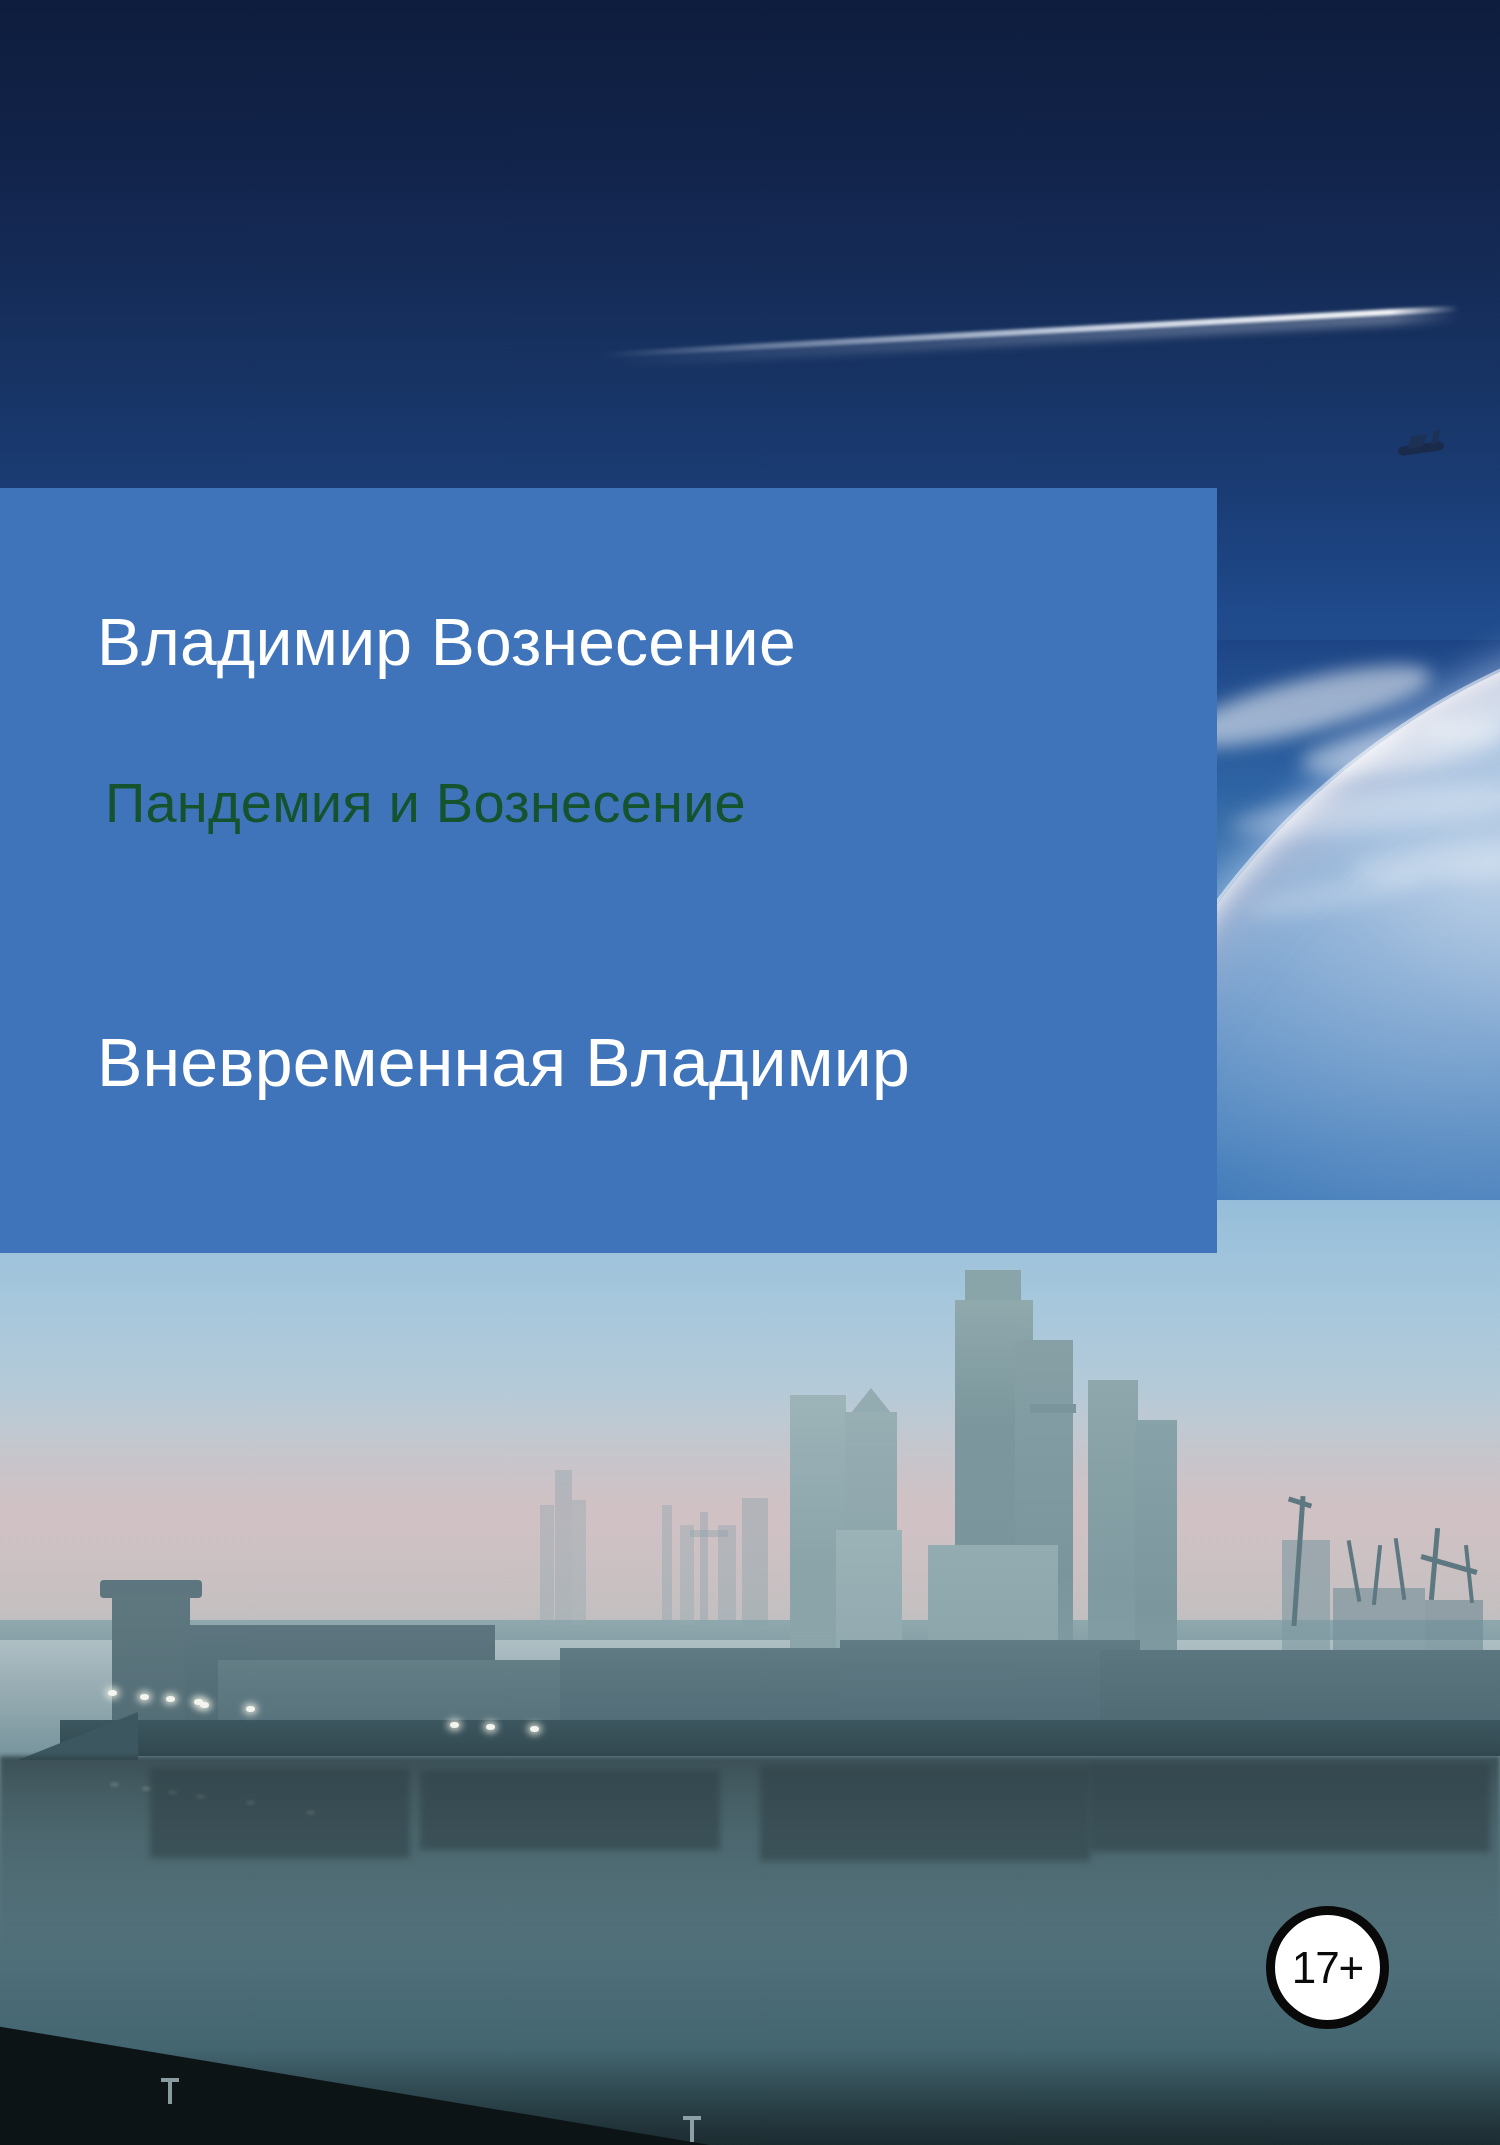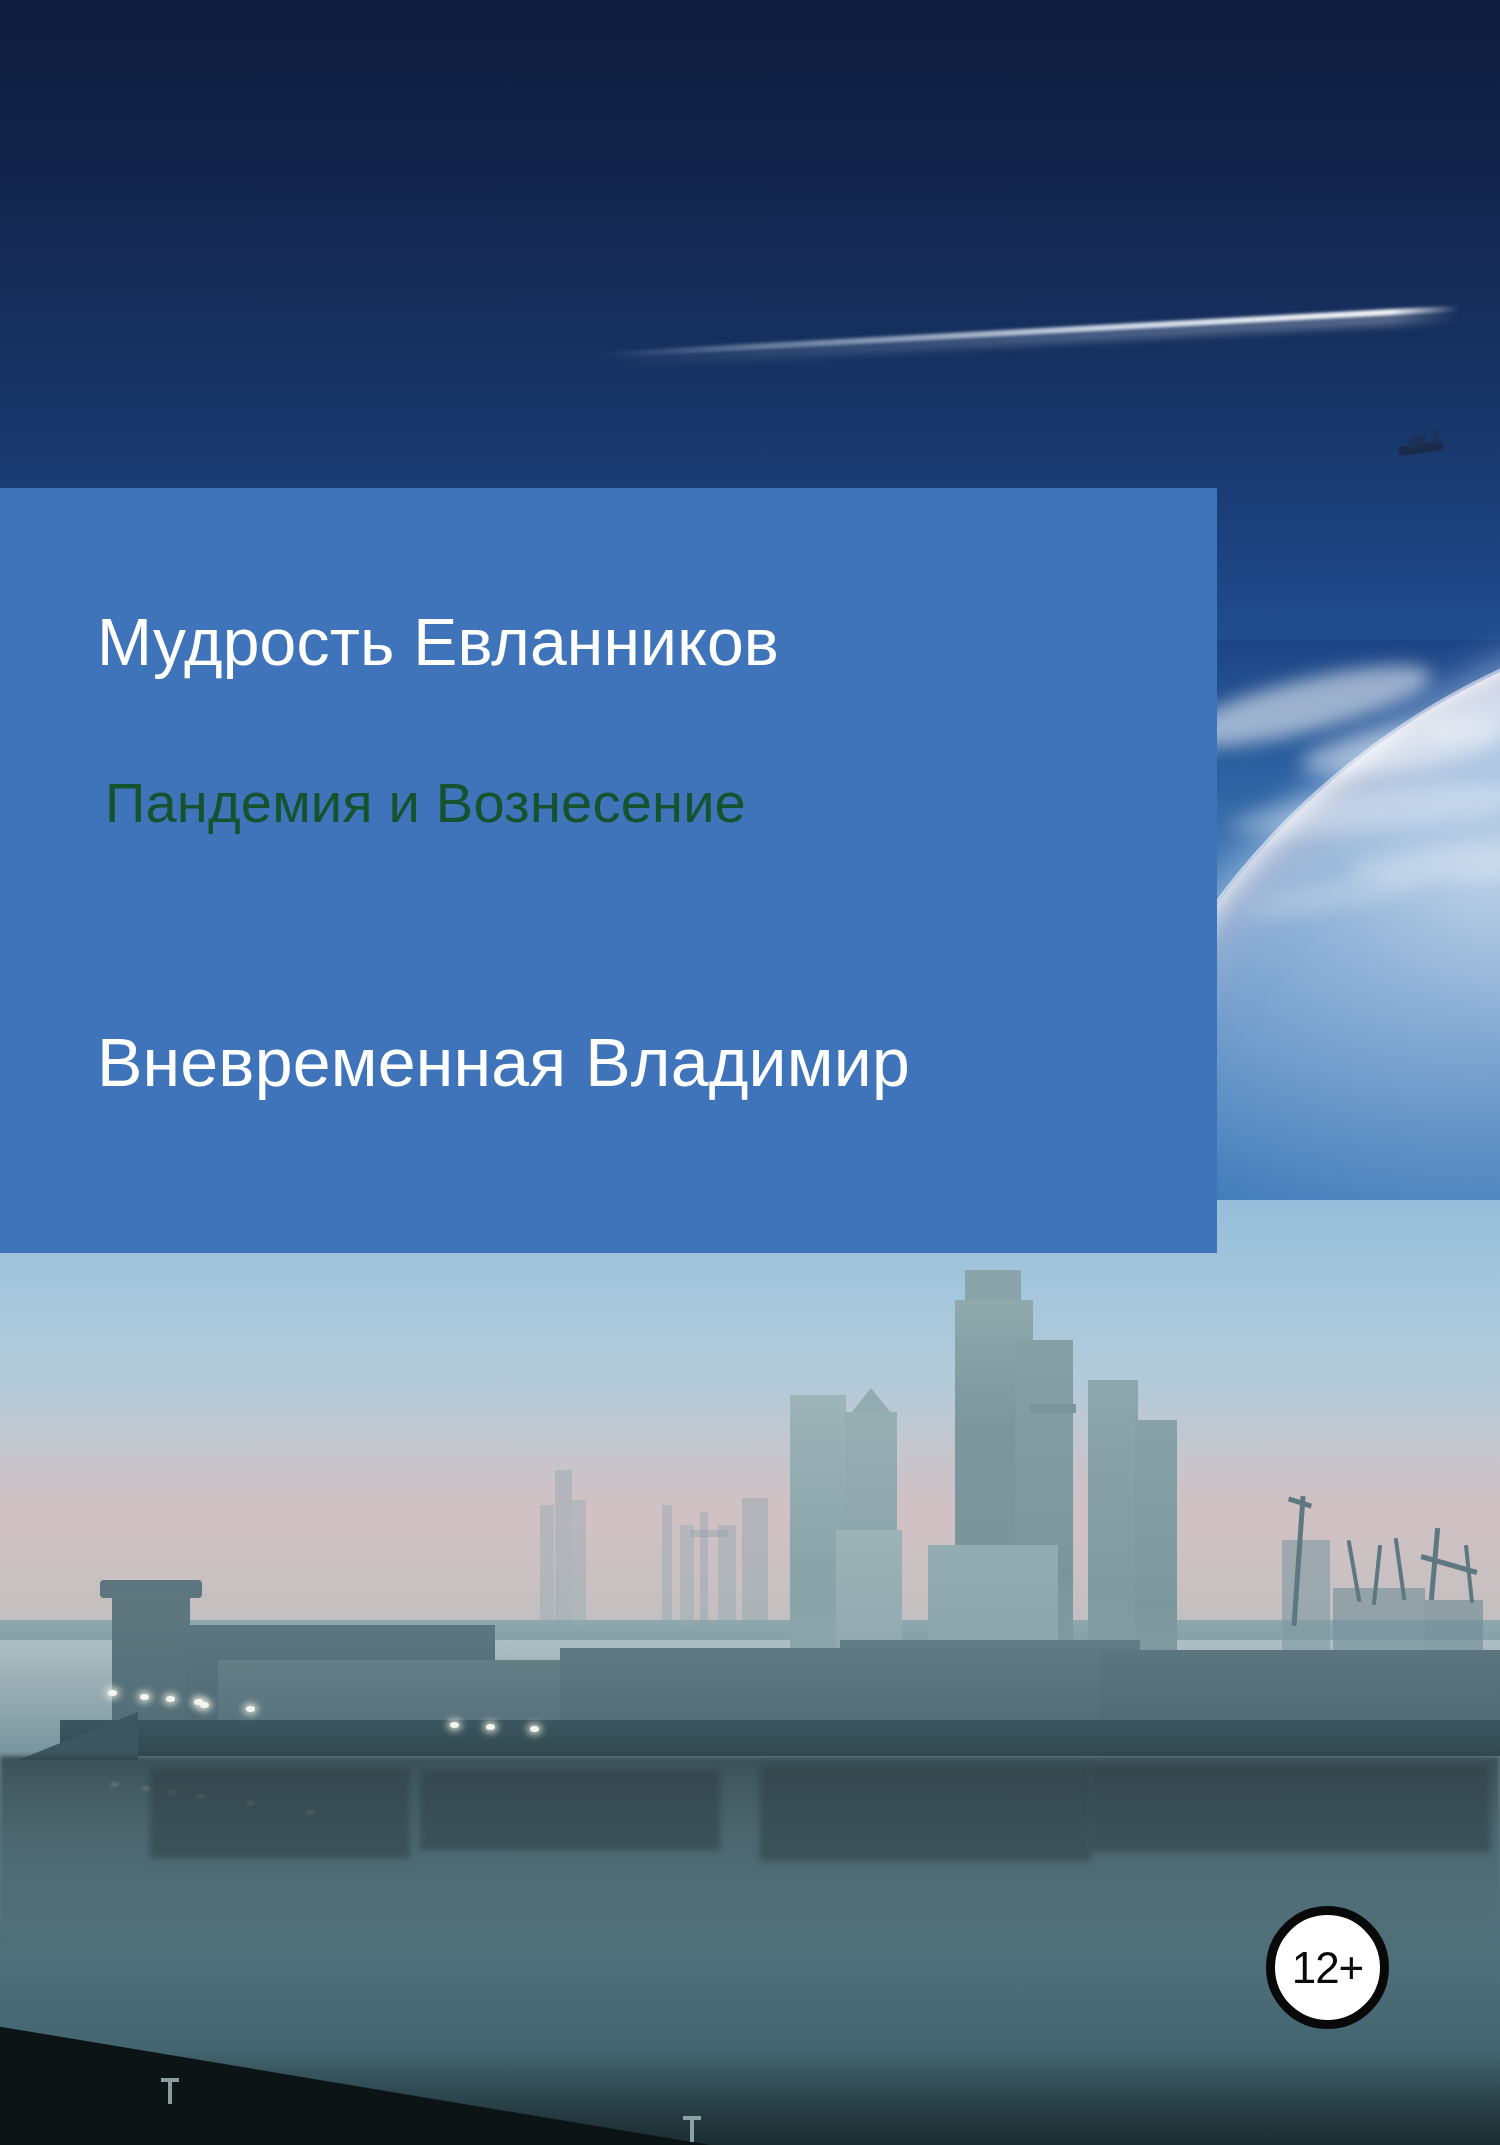--- a/index.html
+++ b/index.html
@@ -358,21 +358,21 @@
   <div class="refl-b rb2"></div>
   <div class="refl-b rb3"></div>
   <div class="refl-b rb4"></div>
 
   <div class="bank2"></div>
   <div class="bank"></div>
   <div class="post" style="left:168px;top:2078px;"></div>
   <div class="post" style="left:690px;top:2116px;"></div>
 
   <div class="panel"></div>
-  <div class="panel-author">Мудрость Евланников</div>
+  <div class="panel-author">Владимир Вознесение</div>
   <div class="panel-title">Пандемия и Вознесение</div>
   <div class="panel-subtitle">Вневременная Владимир</div>
 
   <div class="age-badge">
-    <span>12+</span>
+    <span>17+</span>
   </div>
 
 </div>
 
 </body></html>

